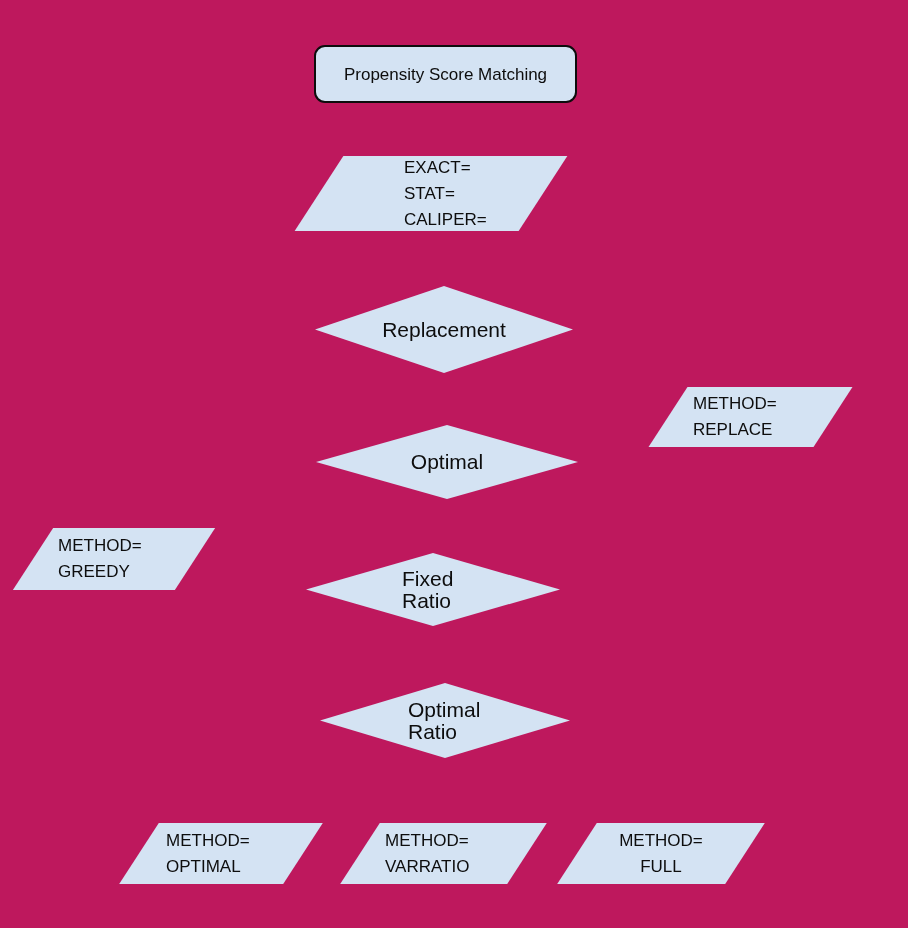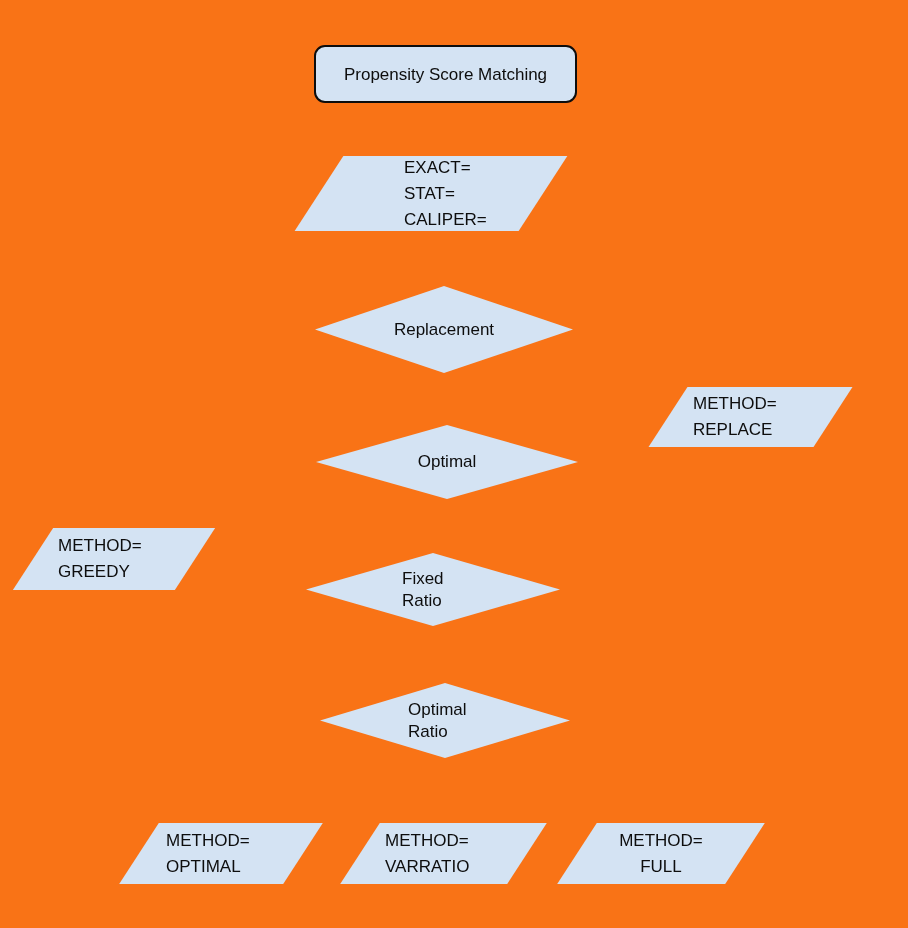--- a/index.html
+++ b/index.html
@@ -4,21 +4,21 @@
 <style>
   html, body {
     margin: 0;
     padding: 0;
     background: #000000;
   }
   #canvas {
     position: relative;
     width: 908px;
     height: 928px;
-    background: #f97316;
+    background: #be185d;
     overflow: hidden;
     font-family: "Liberation Sans", sans-serif;
   }
   .node {
     position: absolute;
     box-sizing: border-box;
   }
   
   .rounded-rect {
     background: #d4e3f3;
@@ -69,21 +69,21 @@
     background: #d4e3f3;
     clip-path: polygon(50% 0%, 100% 50%, 50% 100%, 0% 50%);
   }
   .diamond .label {
     position: absolute;
     inset: 0;
     display: flex;
     flex-direction: column;
     justify-content: center;
     color: #0d0d0d;
-    font-size: 17px;
+    font-size: 21px;
     line-height: 22px;
     white-space: pre-line;
   }
   .diamond .label.left   { align-items: flex-start; text-align: left; }
   .diamond .label.center { align-items: center;     text-align: center; }
 </style>
 </head>
 <body>
 
 <div id="canvas">

